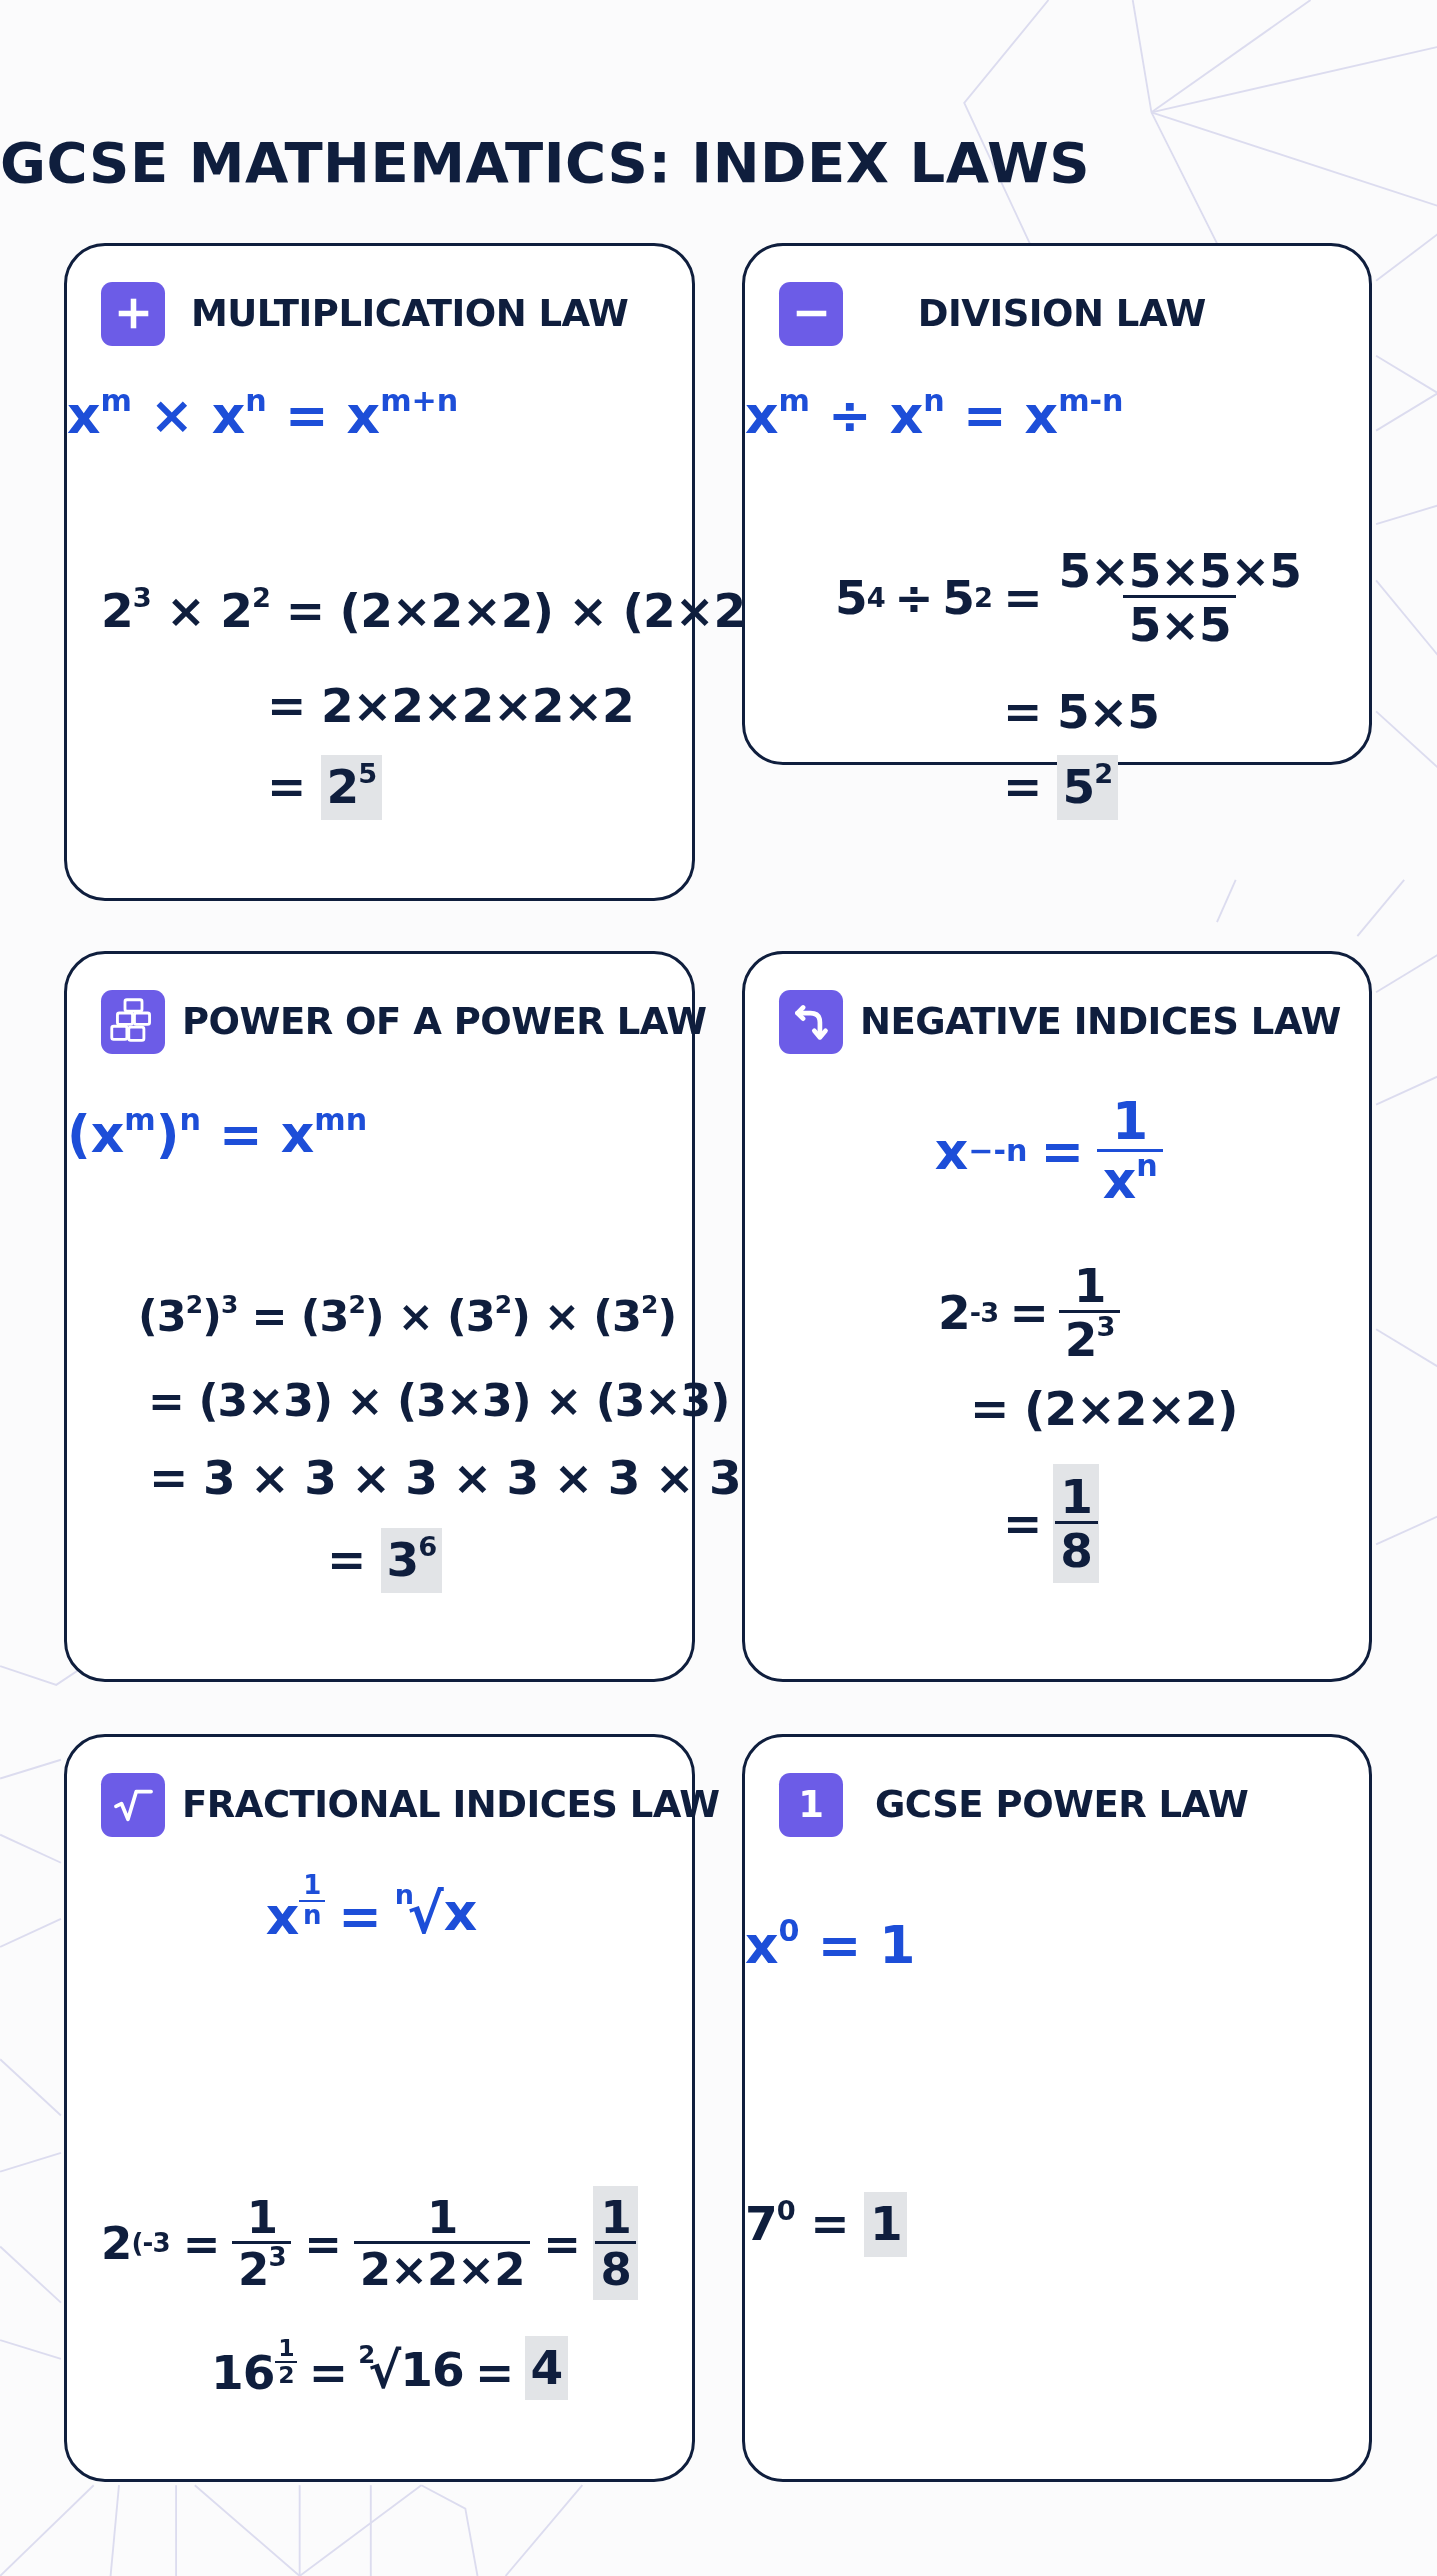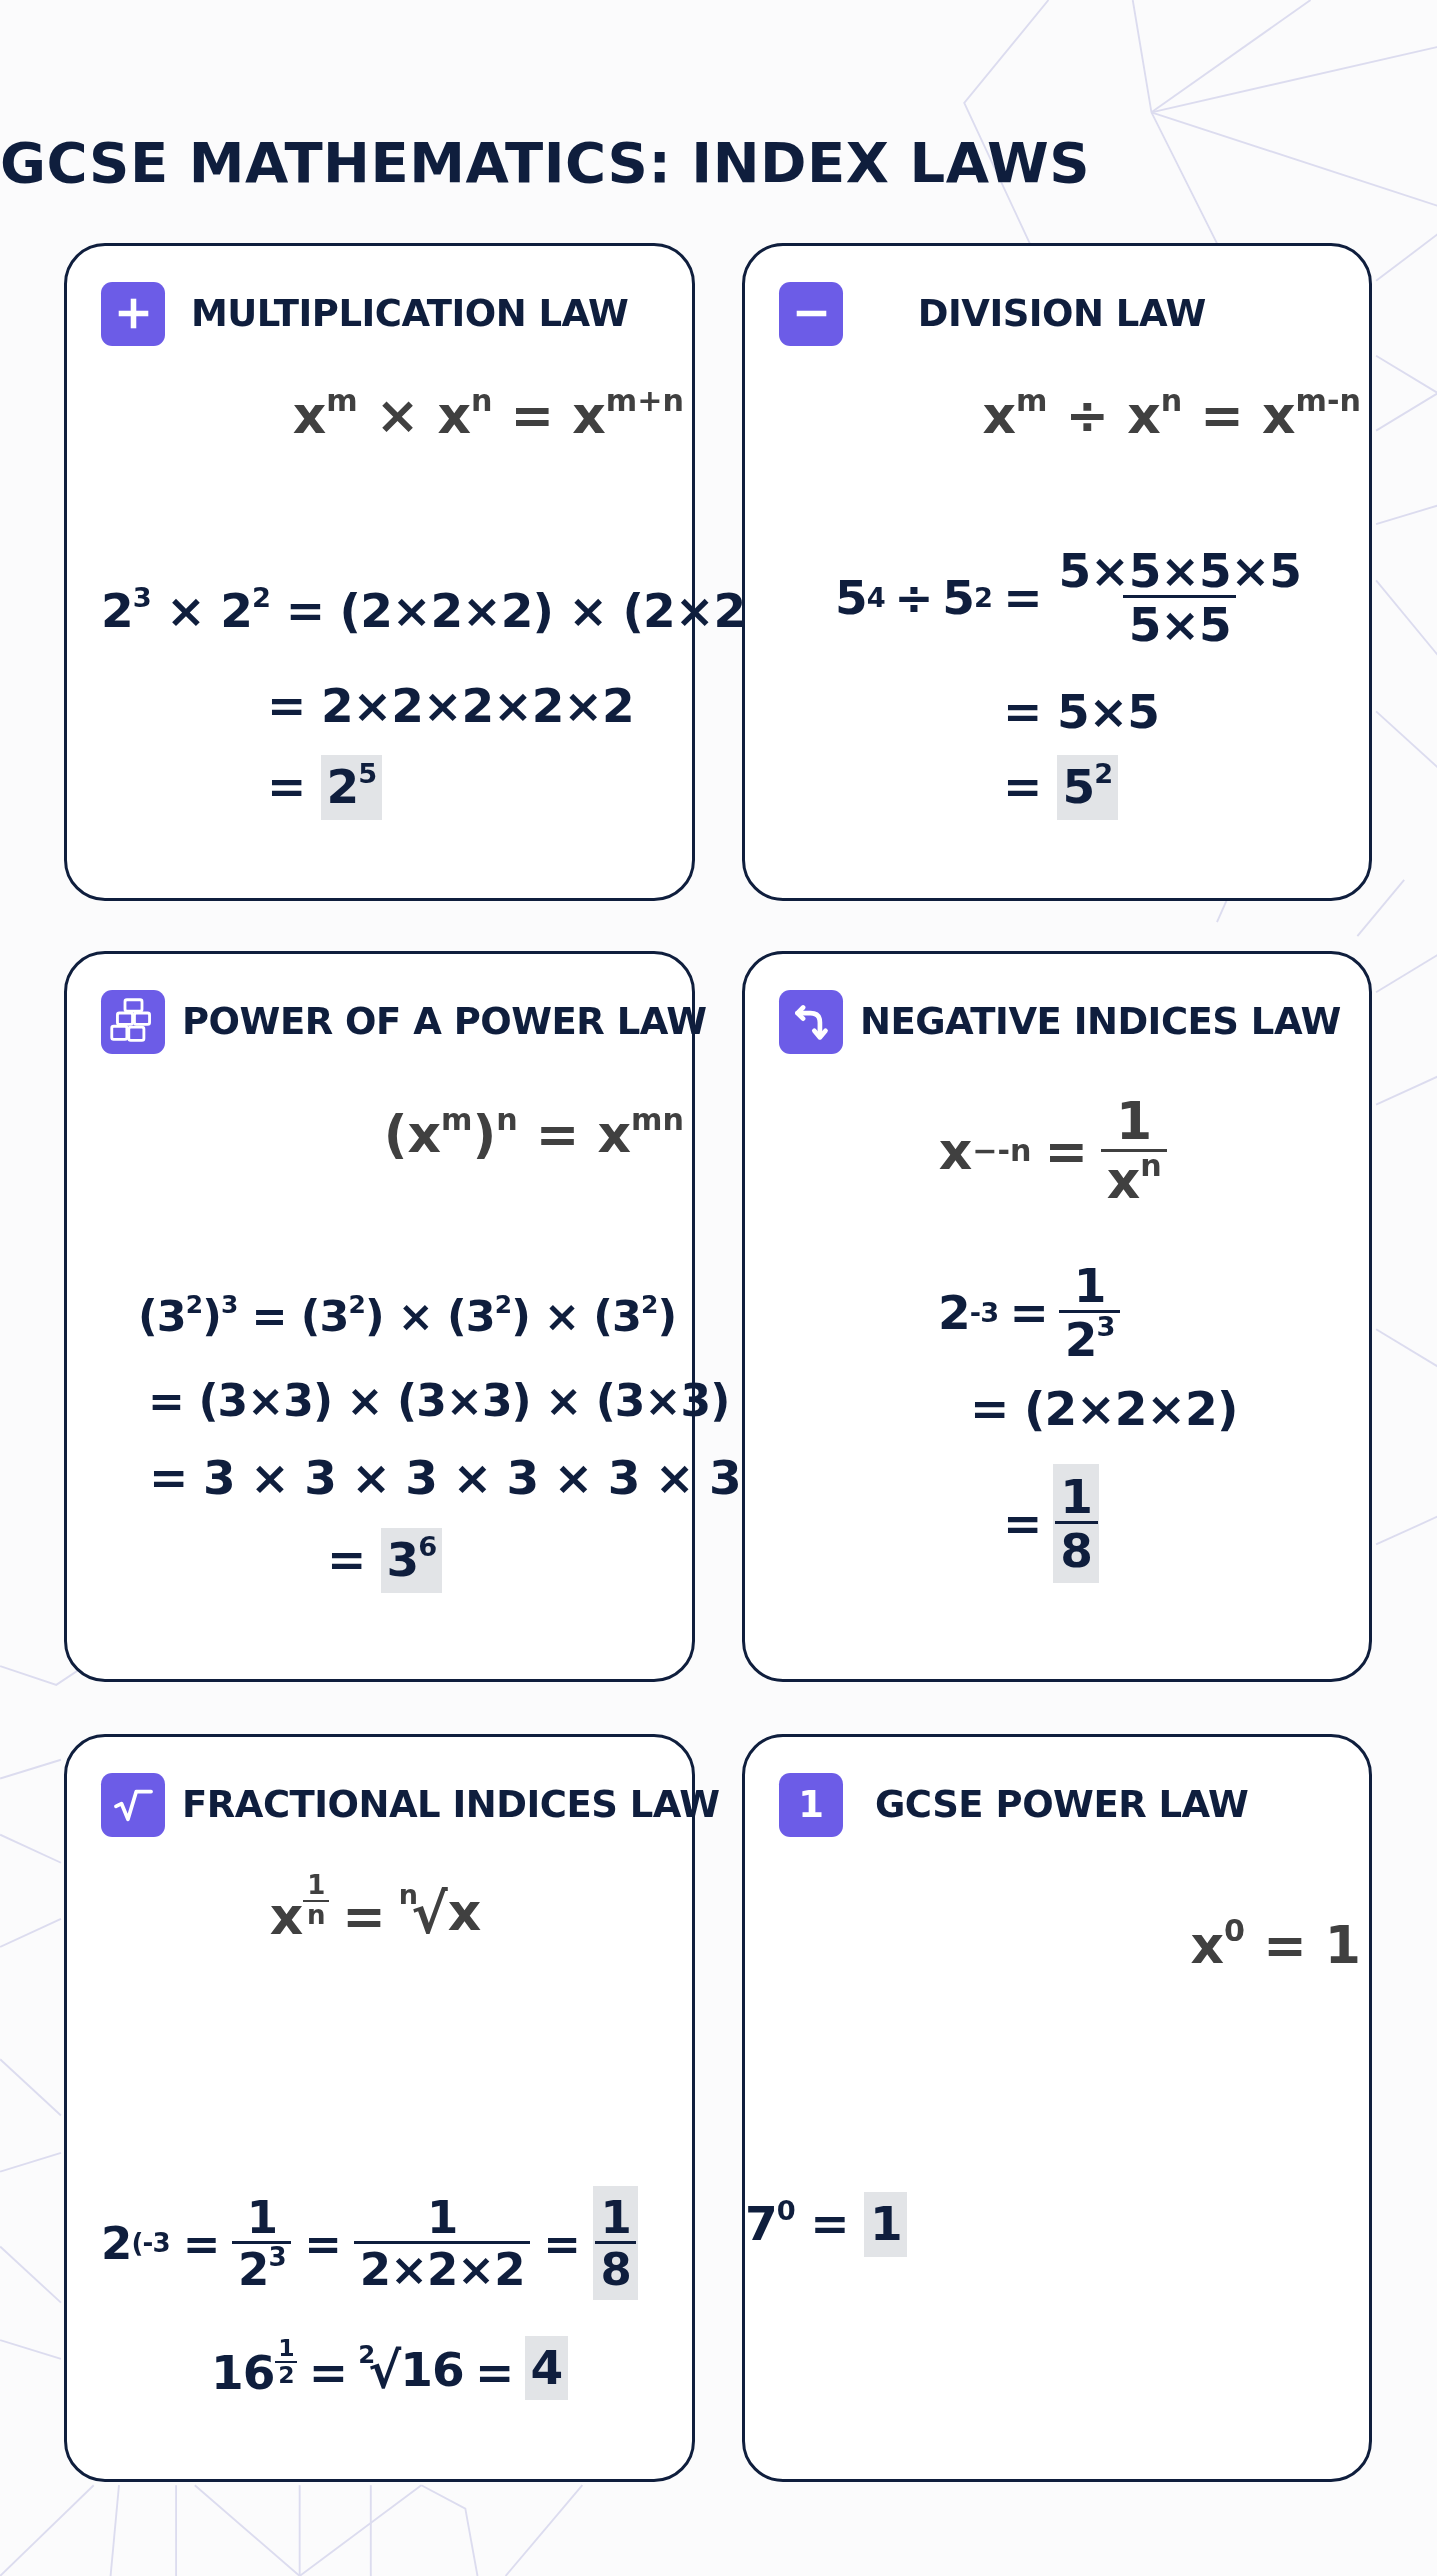--- a/index.html
+++ b/index.html
@@ -24,22 +24,22 @@
   .card-header { position: absolute; left: 34px; top: 34px; right: 22.5px; height: 67px; display: flex; align-items: center; }
   .icon-box {
     width: 64px; height: 64px; border-radius: 11.2px; background: #6c5ce7;
     display: flex; align-items: center; justify-content: center; flex: none;
   }
   .icon-box svg { display: block; }
   .card-title { font-size: 37px; font-weight: bold; color: #0f1e3d; margin-left: 26px; white-space: nowrap; letter-spacing: -0.5px; }
   .card-title.center { flex: 1; text-align: center; margin-left: 0; padding-right: 66px; }
 
   .formula {
-    position: absolute; left: 0; right: 8px; text-align: right;
-    font-size: 52px; font-weight: bold; color: #404040; white-space: nowrap;
+    position: absolute; left: 0; right: 16px; text-align: left;
+    font-size: 52px; font-weight: bold; color: #1d4ed8; white-space: nowrap;
   }
   .work { position: absolute; font-size: 47px; font-weight: bold; color: #0f1e3d; white-space: nowrap; letter-spacing: -0.9px; }
   sup { font-size: 0.58em; vertical-align: 0.72em; line-height: 0; }
   .hl { background: #e2e4e7; padding: 3.7px 5.6px 5.6px 5.6px; }
 
   .frac { display: inline-flex; flex-direction: column; align-items: center; vertical-align: middle; line-height: 1.05; }
   .frac .num { padding: 0 5.6px; }
   .frac .den { border-top: 3.7px solid currentColor; padding: 1.9px 5.6px 0 5.6px; }
 
   .root { display: inline-flex; align-items: flex-start; position: relative; }
@@ -113,21 +113,21 @@
     <span>2</span><sup>2</sup>
     <span>= (2×2×2) × (2×2)</span>
   </div>
   <div class="work" style="left:200px; top:432px;">= 2×2×2×2×2</div>
   <div class="work" style="left:200px; top:513px;">
     <span>=</span>
     <span class="hl"><span>2</span><sup>5</sup></span>
   </div>
 </div>
 
-<div class="card" style="left:742px; top:243px; width:630px; height:658px;padding-left:36px;">
+<div class="card" style="left:742px; top:243px; width:630px; height:522px;padding-left:36px;">
   <div class="card-header">
     <div class="icon-box">
       <svg width="37" height="37" viewBox="0 0 40 40">
           <rect x="4" y="17" width="32" height="6" fill="#fff"></rect>
         </svg>
     </div>
     <span class="card-title center">DIVISION LAW</span>
   </div>
   <div class="formula" style="top:139px;">
     <span>x</span><sup>m</sup>

